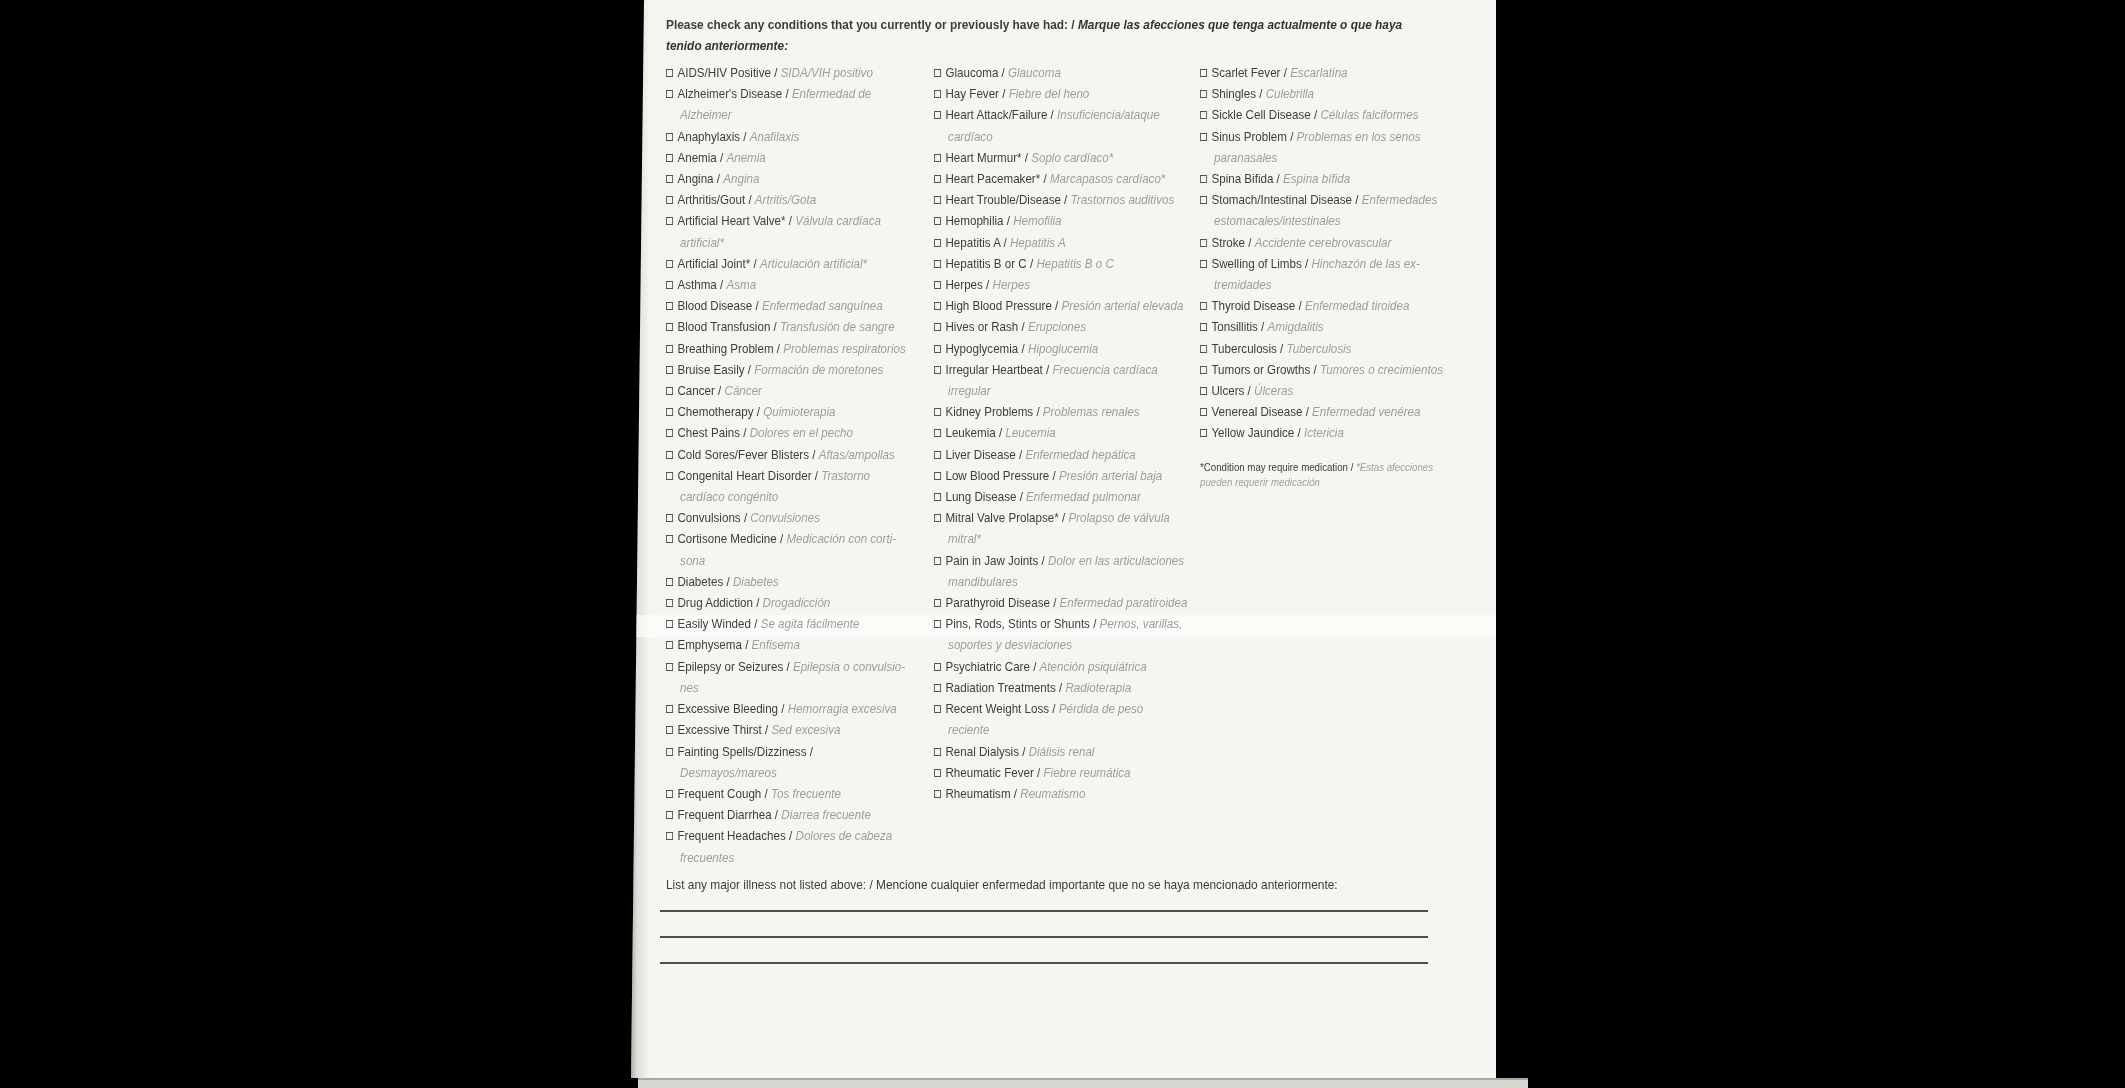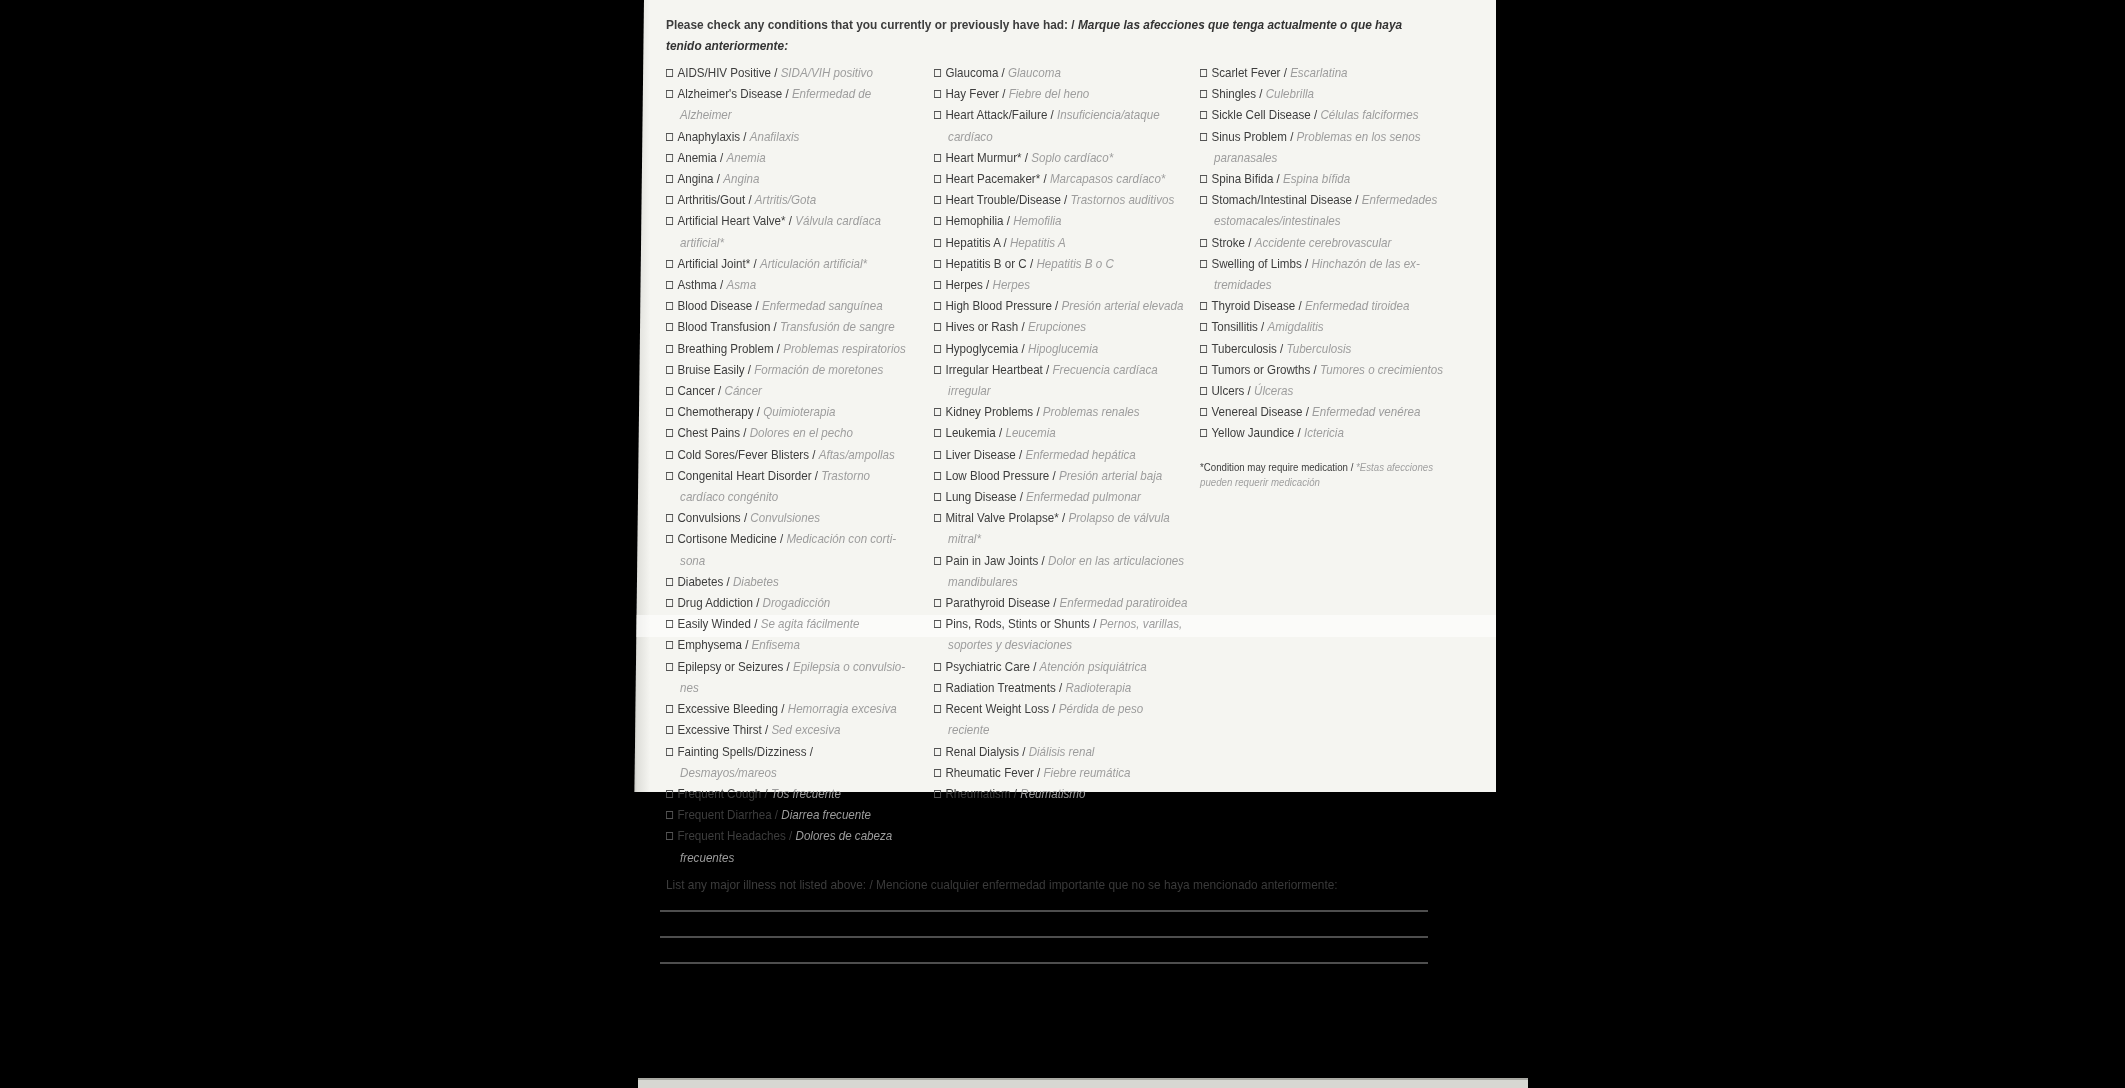--- a/index.html
+++ b/index.html
@@ -10,21 +10,21 @@
     --header-text:#2b2b2b;
     --cb-border:#545454;
     --rule:#4e4e4e;
     --strip:#d7d7d2;
   }
   *{margin:0;padding:0;box-sizing:border-box;}
   html,body{background:#000;}
   body{width:2125px;height:1088px;position:relative;overflow:hidden;
        font-family:"Liberation Sans","DejaVu Sans",sans-serif;}
   .backdrop{position:absolute;inset:0;background:var(--backdrop);}
-  .page{position:absolute;left:630px;top:0;width:866px;height:792px;
+  .page{position:absolute;left:630px;top:0;width:866px;height:1078px;
         background-color:var(--paper);
         background-image:linear-gradient(to right, rgba(70,70,62,0.45) 0px, rgba(120,120,112,0.18) 7px, rgba(0,0,0,0) 20px);
         clip-path:polygon(14px 0, 866px 0, 866px 1078px, 1px 1078px);}
   .band{position:absolute;left:0;top:615px;width:100%;height:22px;background:rgba(255,255,255,0.55);}
   .squeeze{transform:scaleX(0.88);transform-origin:0 0;}
   .hdr{position:absolute;left:36px;top:14px;width:846px;
        font-size:13.5px;line-height:21px;font-weight:700;color:var(--header-text);}
   .hdr .es{font-style:italic;color:#333;}
   .col{position:absolute;top:62px;font-size:13.2px;line-height:21.2px;color:var(--text-en);}
   .col1{left:36px;width:280px;}

